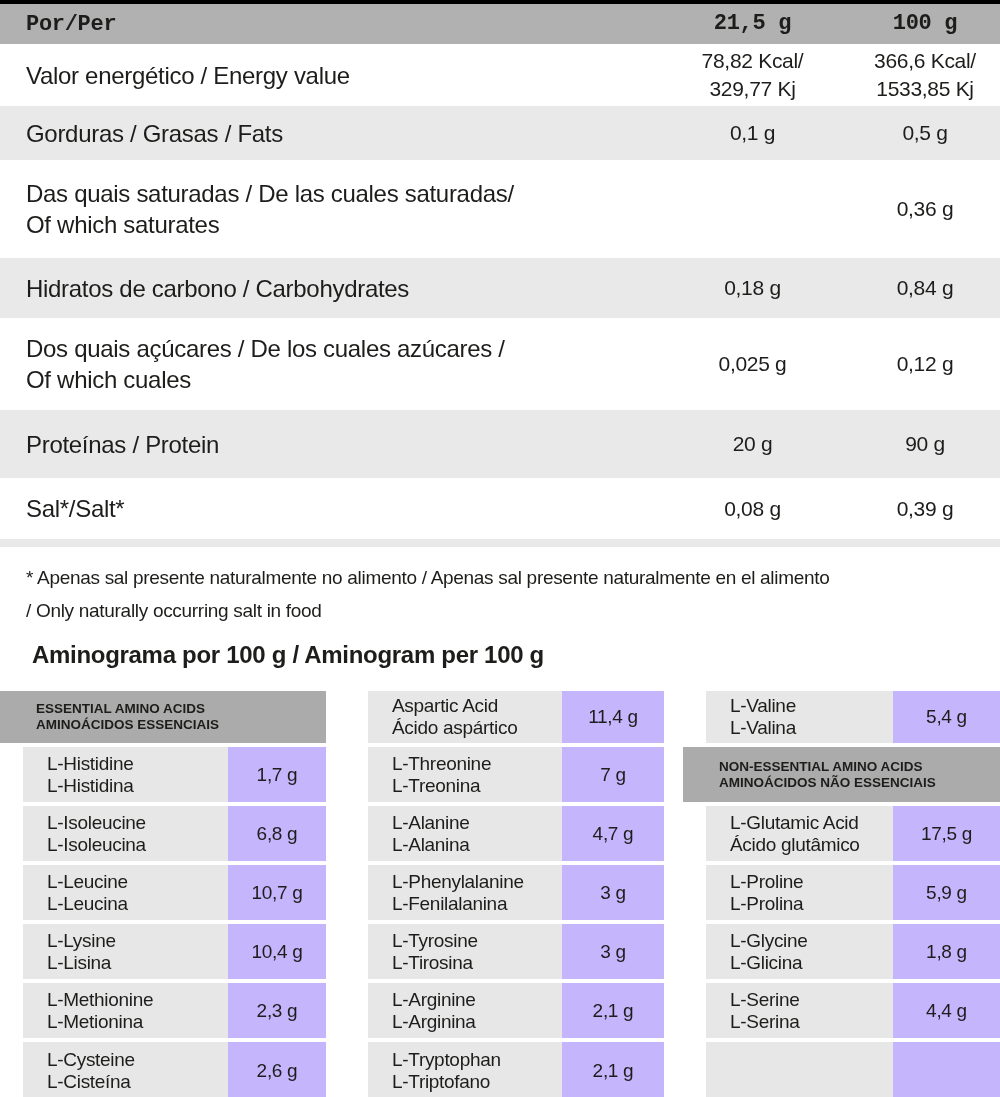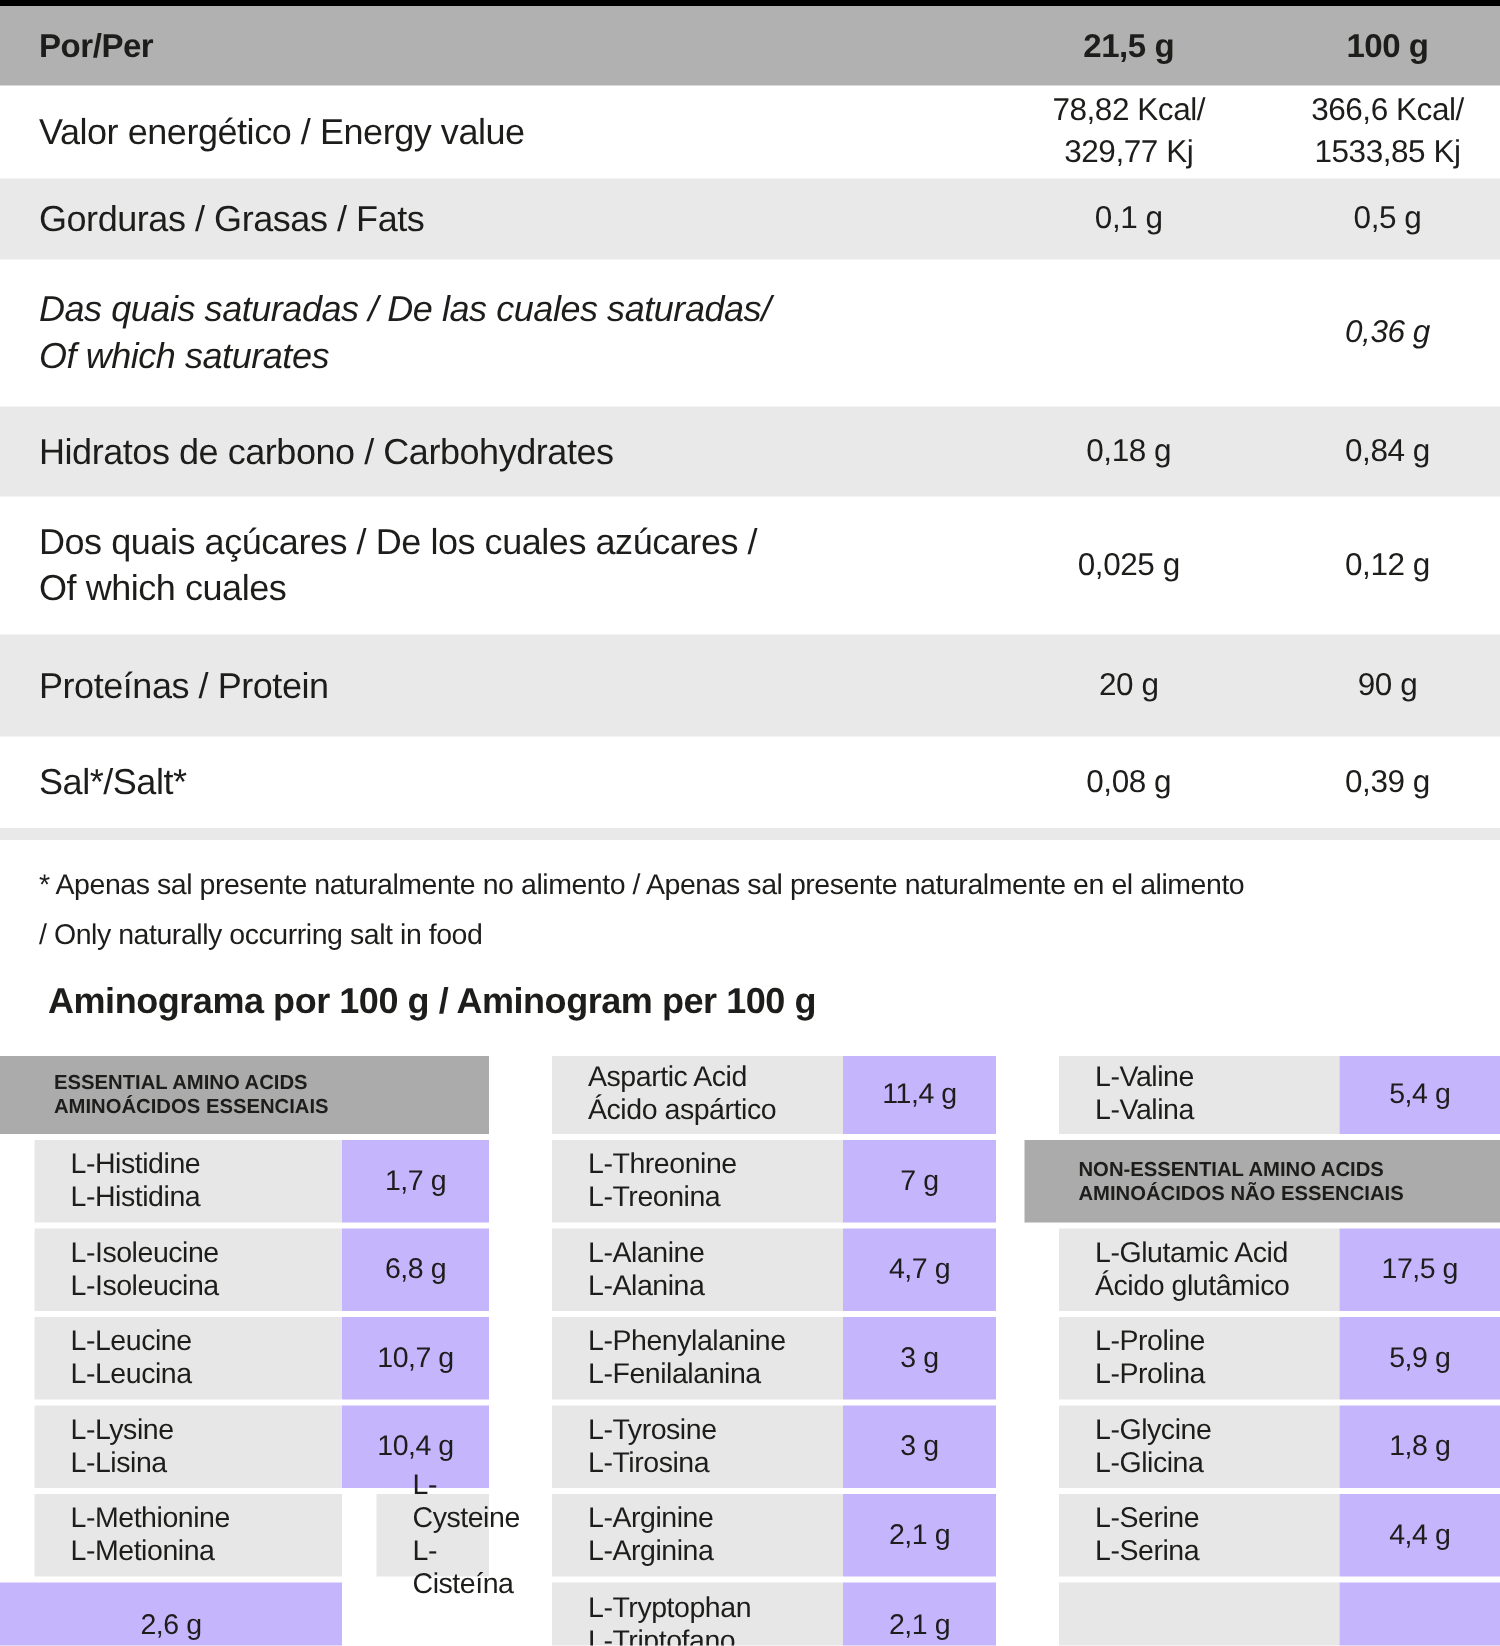--- a/index.html
+++ b/index.html
@@ -25,28 +25,28 @@
     font-size: 24px; line-height: 31px;
   }
   .mt-val {
     display: flex; flex-direction: column; justify-content: center; align-items: center;
     text-align: center;
     font-size: 21px; line-height: 28px;
   }
   .mt-val.c2 { width: 195px; }
   .mt-val.c3 { width: 150px; }
 
-  .mt-header { height: 53px; background: #b1b1b1; font-weight: bold; }
+  .mt-header { height: 40px; background: #b1b1b1; font-weight: bold; font-family: Liberation Mono, monospace; }
   .mt-header .mt-label { font-size: 22px; font-weight: bold; }
   .mt-header .mt-val { font-size: 22px; font-weight: bold; }
 
   .shaded { background: #e9e9e9; }
   .r-energy { height: 62px; }
   .r-fats   { height: 54px; }
-  .r-sat    { height: 98px; font-style: italic; }
+  .r-sat    { height: 98px; }
   .r-carb   { height: 60px; }
   .r-sugar  { height: 92px; }
   .r-prot   { height: 68px; }
   .r-salt   { height: 61px; }
   .strip { height: 8px; background: #e9e9e9; }
 
   
   .footnote {
     margin: 14px 0 0 26px;
     font-size: 19px; line-height: 33px;
@@ -233,20 +233,21 @@
     <div class="ag-val">10,7 g</div>
     <div class="ag-name">
       <div>L-Lysine</div>
       <div>L-Lisina</div>
     </div>
     <div class="ag-val">10,4 g</div>
     <div class="ag-name">
       <div>L-Methionine</div>
       <div>L-Metionina</div>
     </div>
+    <div class="ag-val">2,3 g</div>
     <div class="ag-name">
       <div>L-Cysteine</div>
       <div>L-Cisteína</div>
     </div>
     <div class="ag-val">2,6 g</div>
   </div>
 
   <div class="ag ag2">
     <div class="ag-name">
       <div>Aspartic Acid</div>

